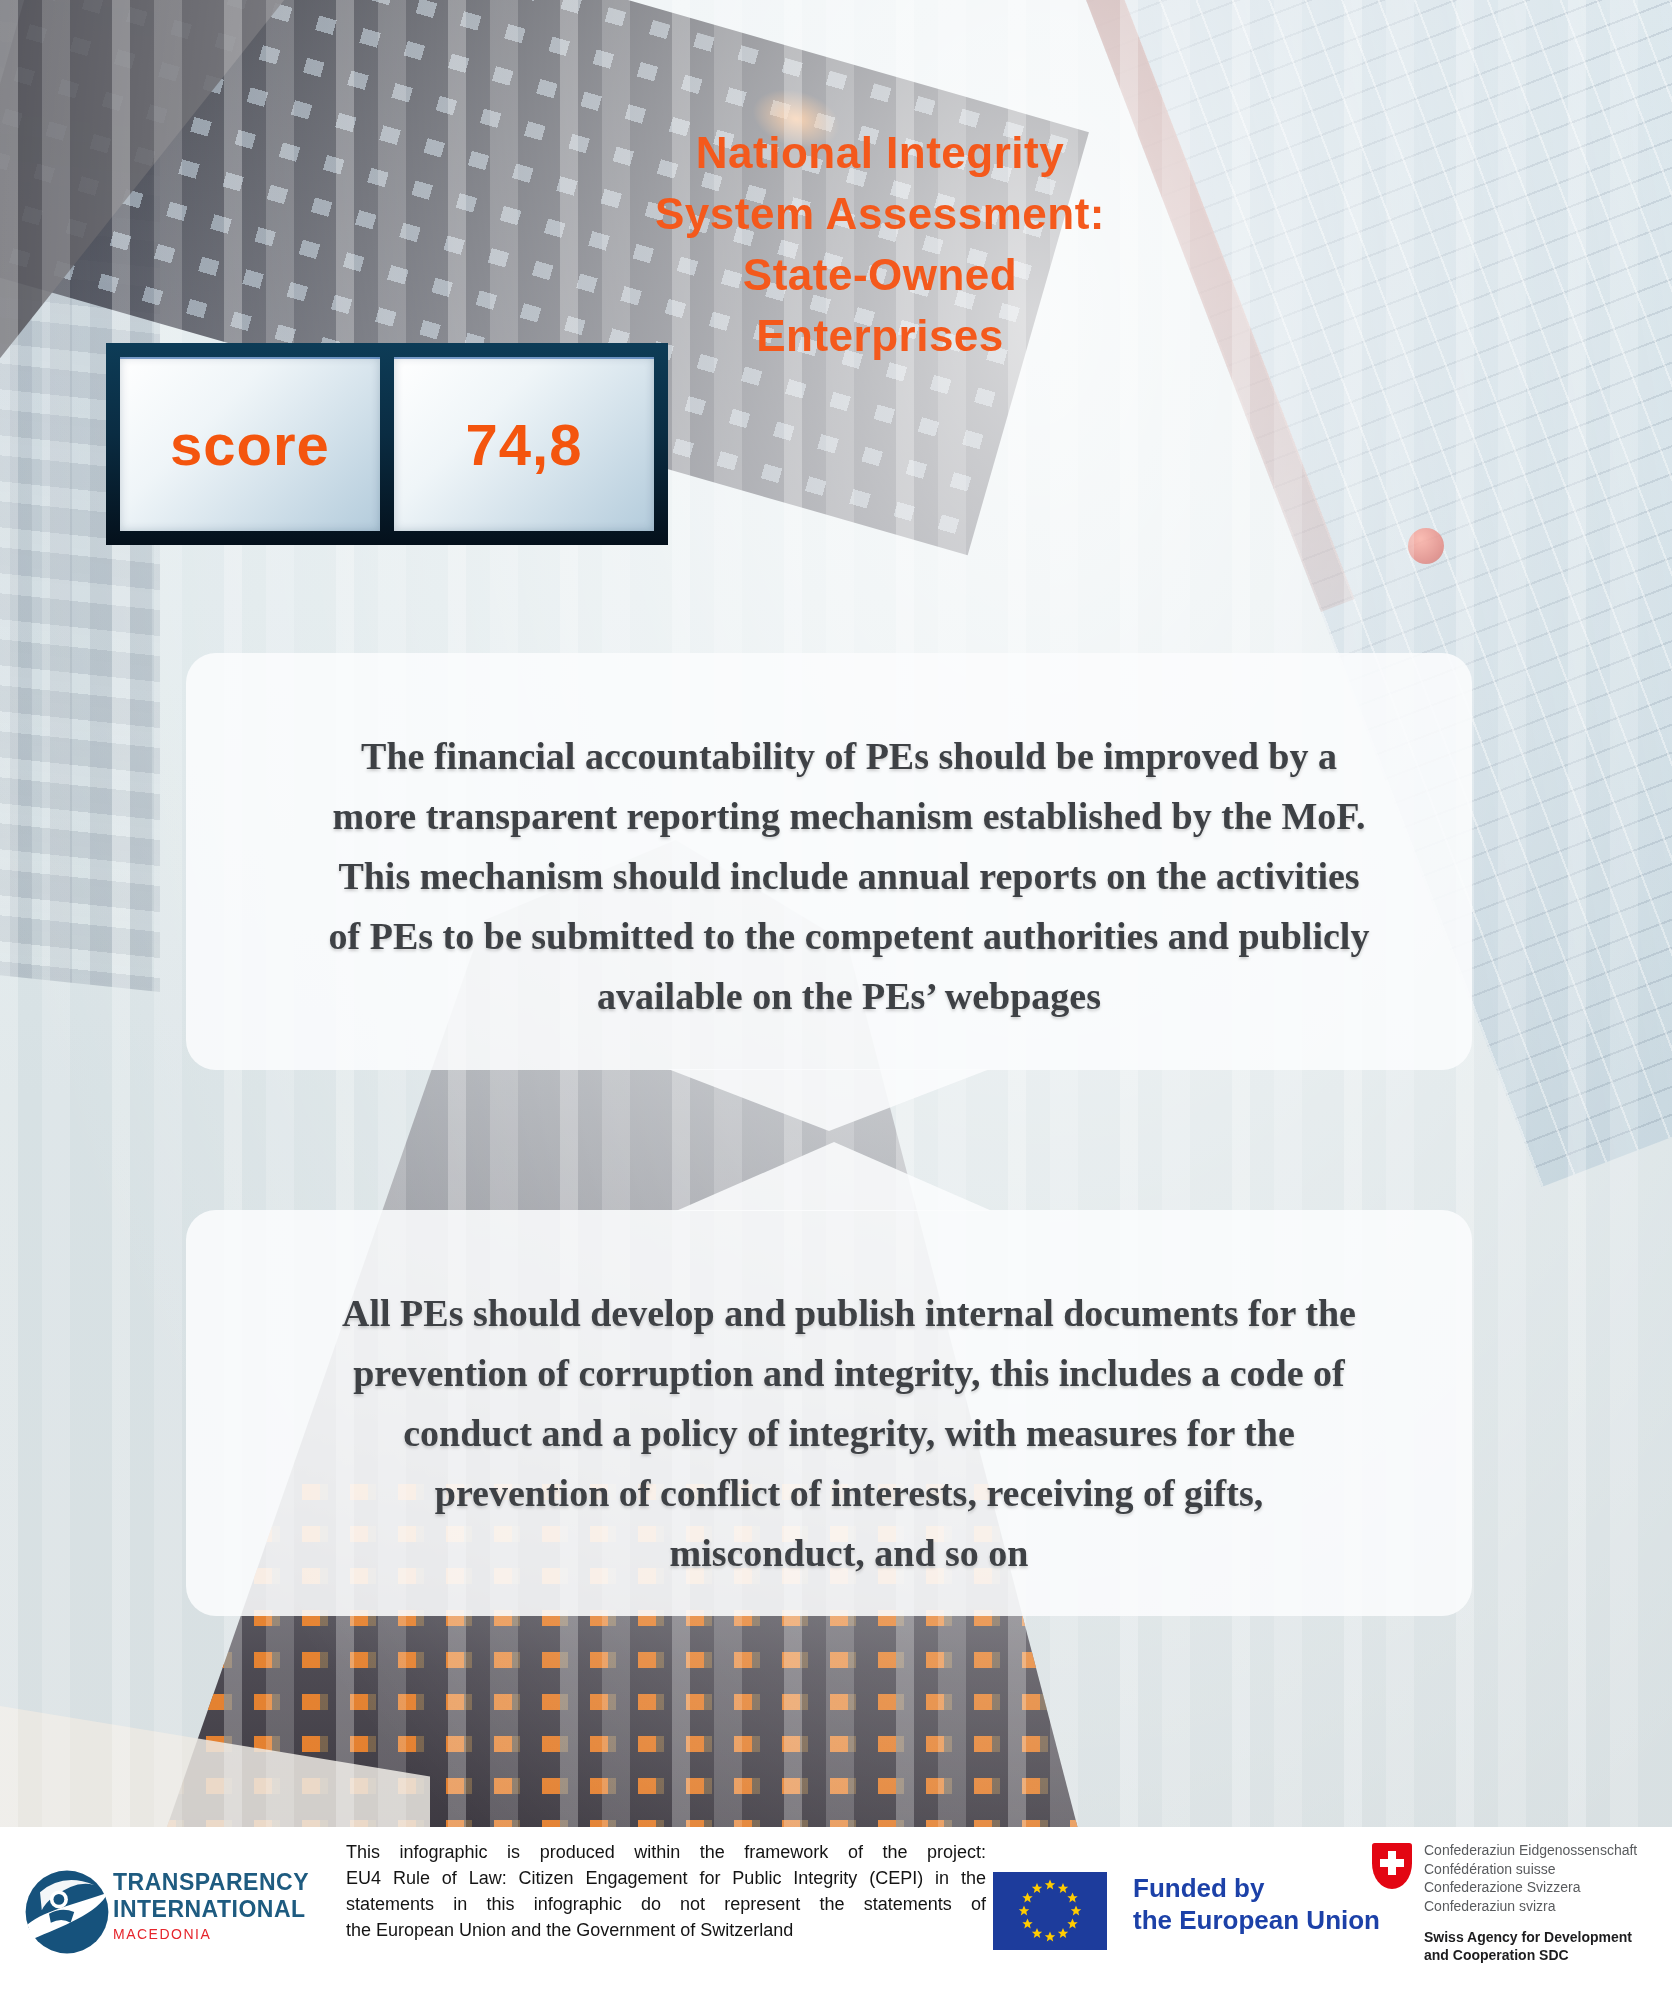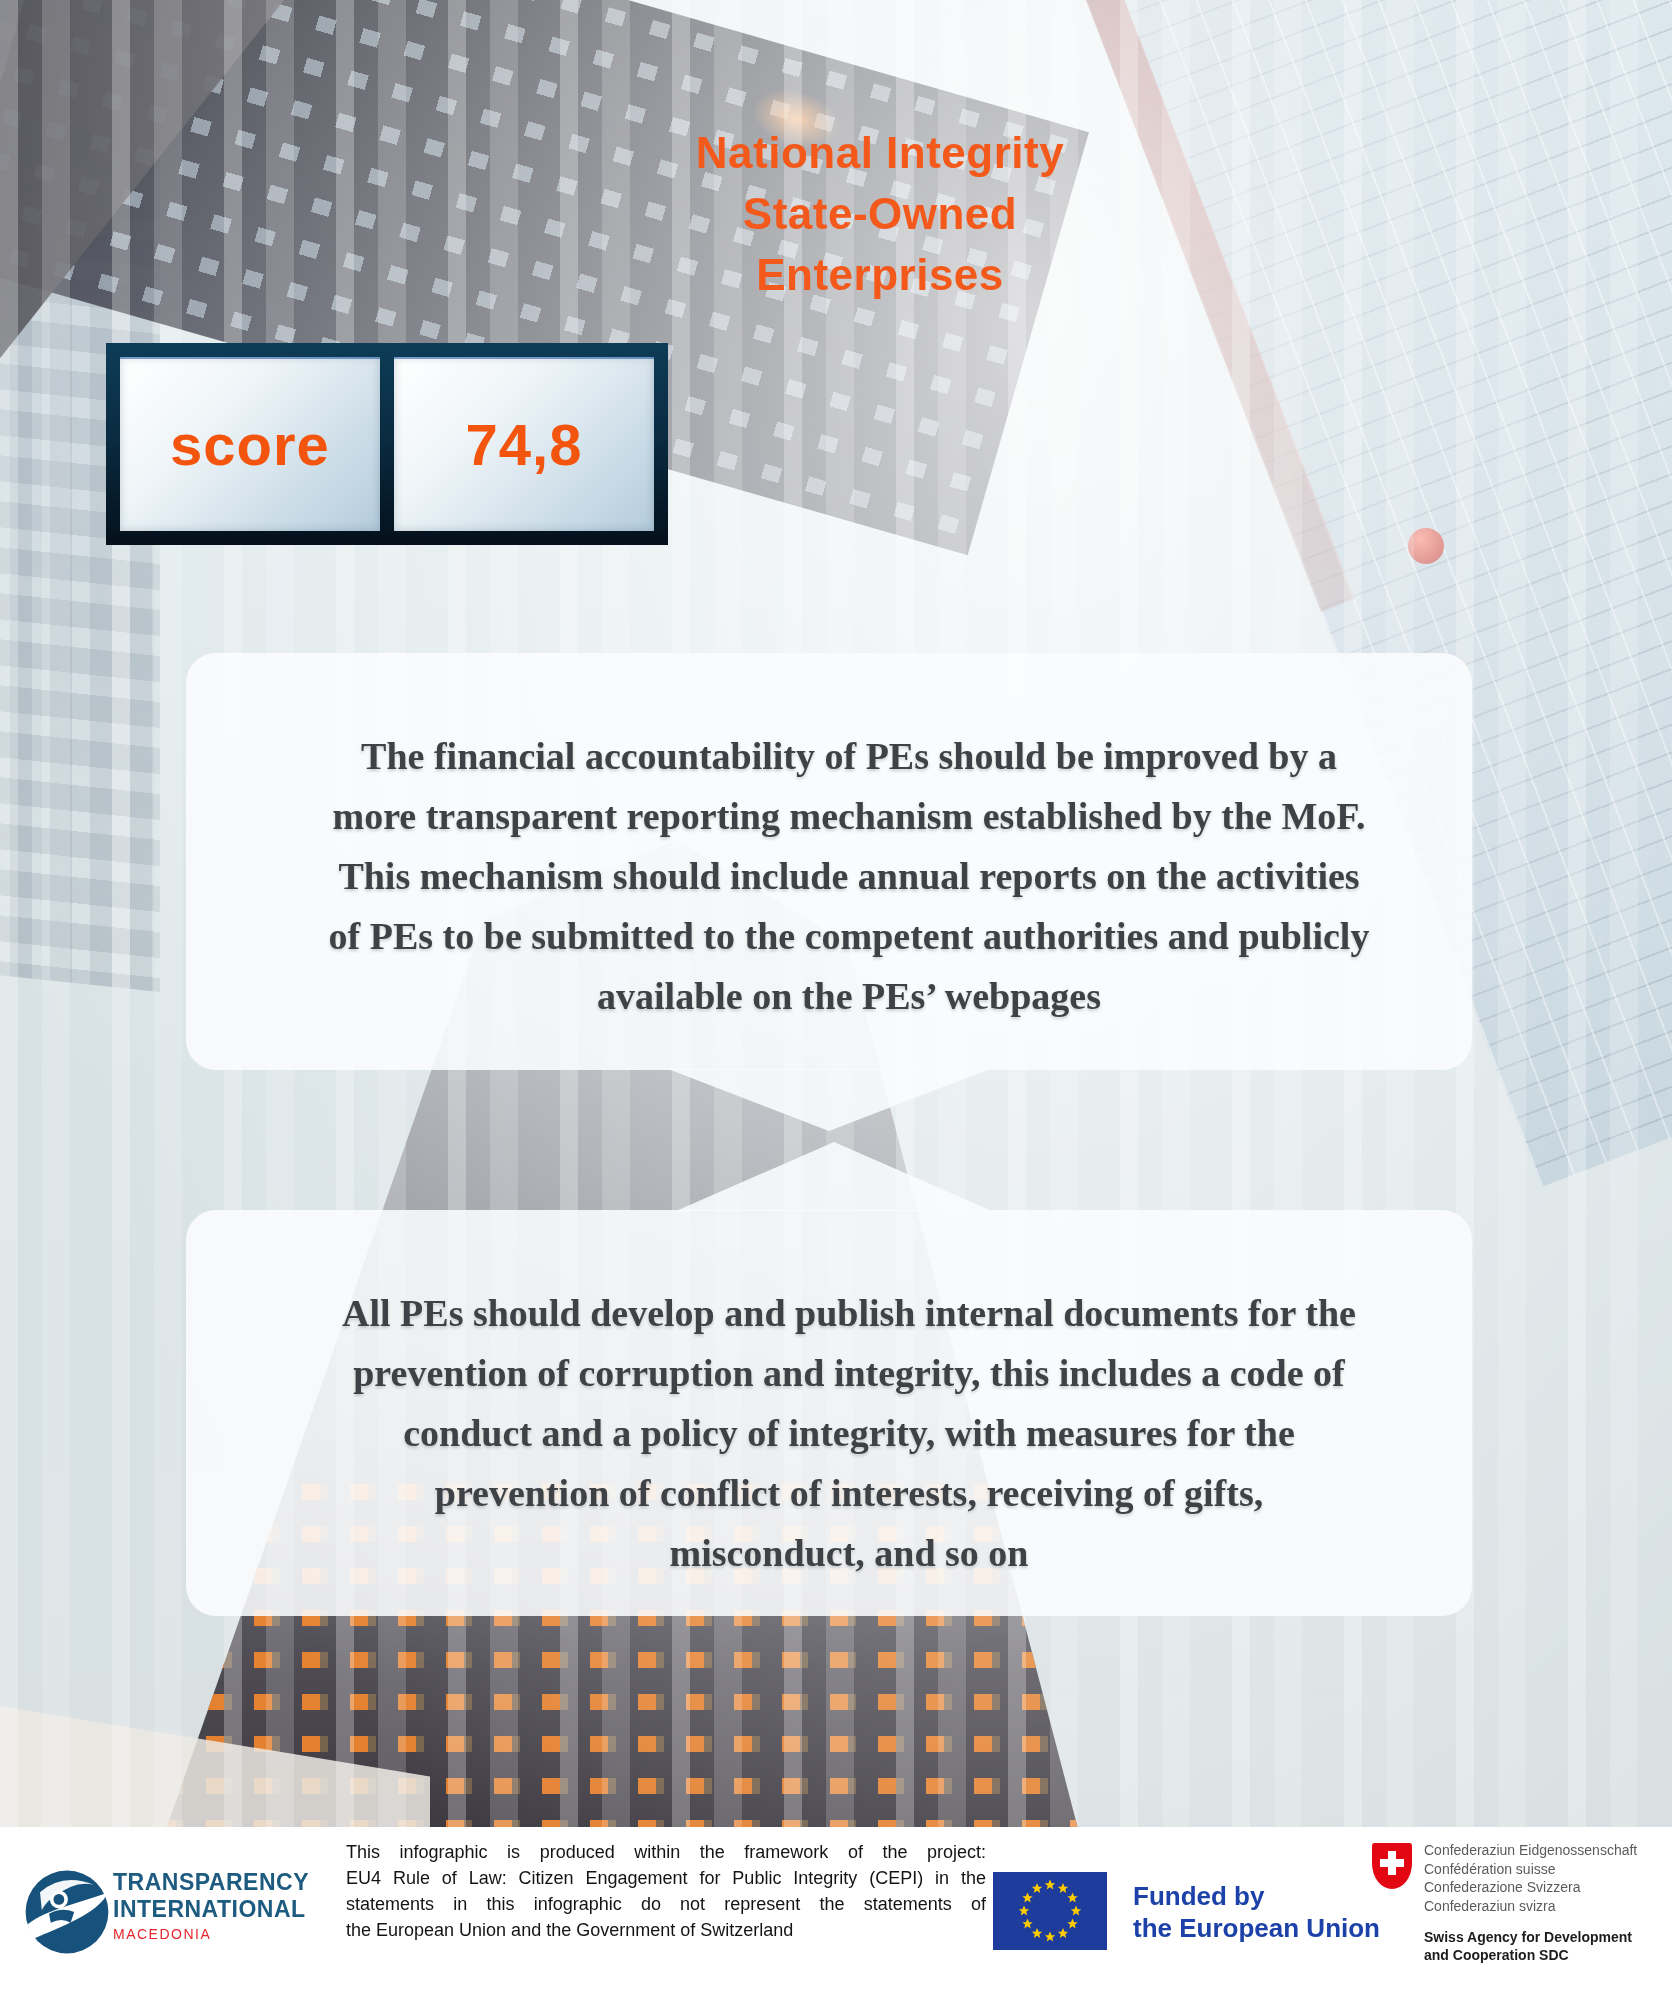--- a/index.html
+++ b/index.html
@@ -81,21 +81,21 @@
   .footer { position:absolute; left:0; top:1827px; width:1672px; height:163px; background:#ffffff; }
   .ti-logo-svg { position:absolute; left:22px; top:40px; width:90px; height:90px; }
   .ti-wordmark { position:absolute; left:113px; top:42px; }
   .ti-line { font-size:23px; font-weight:700; line-height:27px; letter-spacing:.5px; color:#1e5b80; }
   .ti-country { font-size:14px; font-weight:400; letter-spacing:1.5px; color:#e6252c; margin-top:3px; }
   .disclaimer { position:absolute; left:346px; top:12px; width:640px; font-size:18px; line-height:26px; color:#141414; }
   .disclaimer .d-line { text-align:justify; text-align-last:justify; }
   .disclaimer .d-line:last-child { text-align-last:left; }
   .eu-block { position:absolute; left:993px; top:45px; display:flex; align-items:flex-start; }
   .eu-flag { width:114px; height:78px; background:#1d3c9c; position:relative; flex:0 0 auto; }
-  .eu-text { margin-left:26px; margin-top:8px; font-size:26px; line-height:32px; font-weight:700; color:#1c41a8; }
+  .eu-text { margin-left:26px; font-size:26px; line-height:32px; font-weight:700; color:#1c41a8; }
   .swiss-block { position:absolute; left:1372px; top:14px; }
   .swiss-shield { position:absolute; left:0; top:2px; width:40px; height:46px; background:#e30613;
     border-radius:3px 3px 22px 22px / 3px 3px 28px 28px; }
   .swiss-shield .cross-v { position:absolute; left:16px; top:8px; width:8px; height:24px; background:#fff; }
   .swiss-shield .cross-h { position:absolute; left:8px; top:16px; width:24px; height:8px; background:#fff; }
   .swiss-text { margin-left:52px; }
   .swiss-line { font-size:14px; line-height:18.5px; color:#595b5e; }
   .swiss-agency { margin-top:13px; }
   .swiss-agency-line { font-size:14px; line-height:18px; font-weight:700; color:#1c1c1e; }
 </style>
@@ -114,20 +114,21 @@
   <div class="bg-el red-ball"></div>
   <div class="bg-el bottom-tower">
     <div class="tower-windows"></div>
   </div>
   <div class="bg-el floor"></div>
   <div class="bg-el streaks"></div>
   <div class="bg-el veil"></div>
 
   <div class="title">
     <div>National Integrity</div>
+    <div>System Assessment:</div>
     <div>State-Owned</div>
     <div>Enterprises</div>
   </div>
 
   <div class="score-panel">
     <div class="score-cell">score</div>
     <div class="score-cell">74,8</div>
   </div>
 
   <div class="bubble bubble-1">

